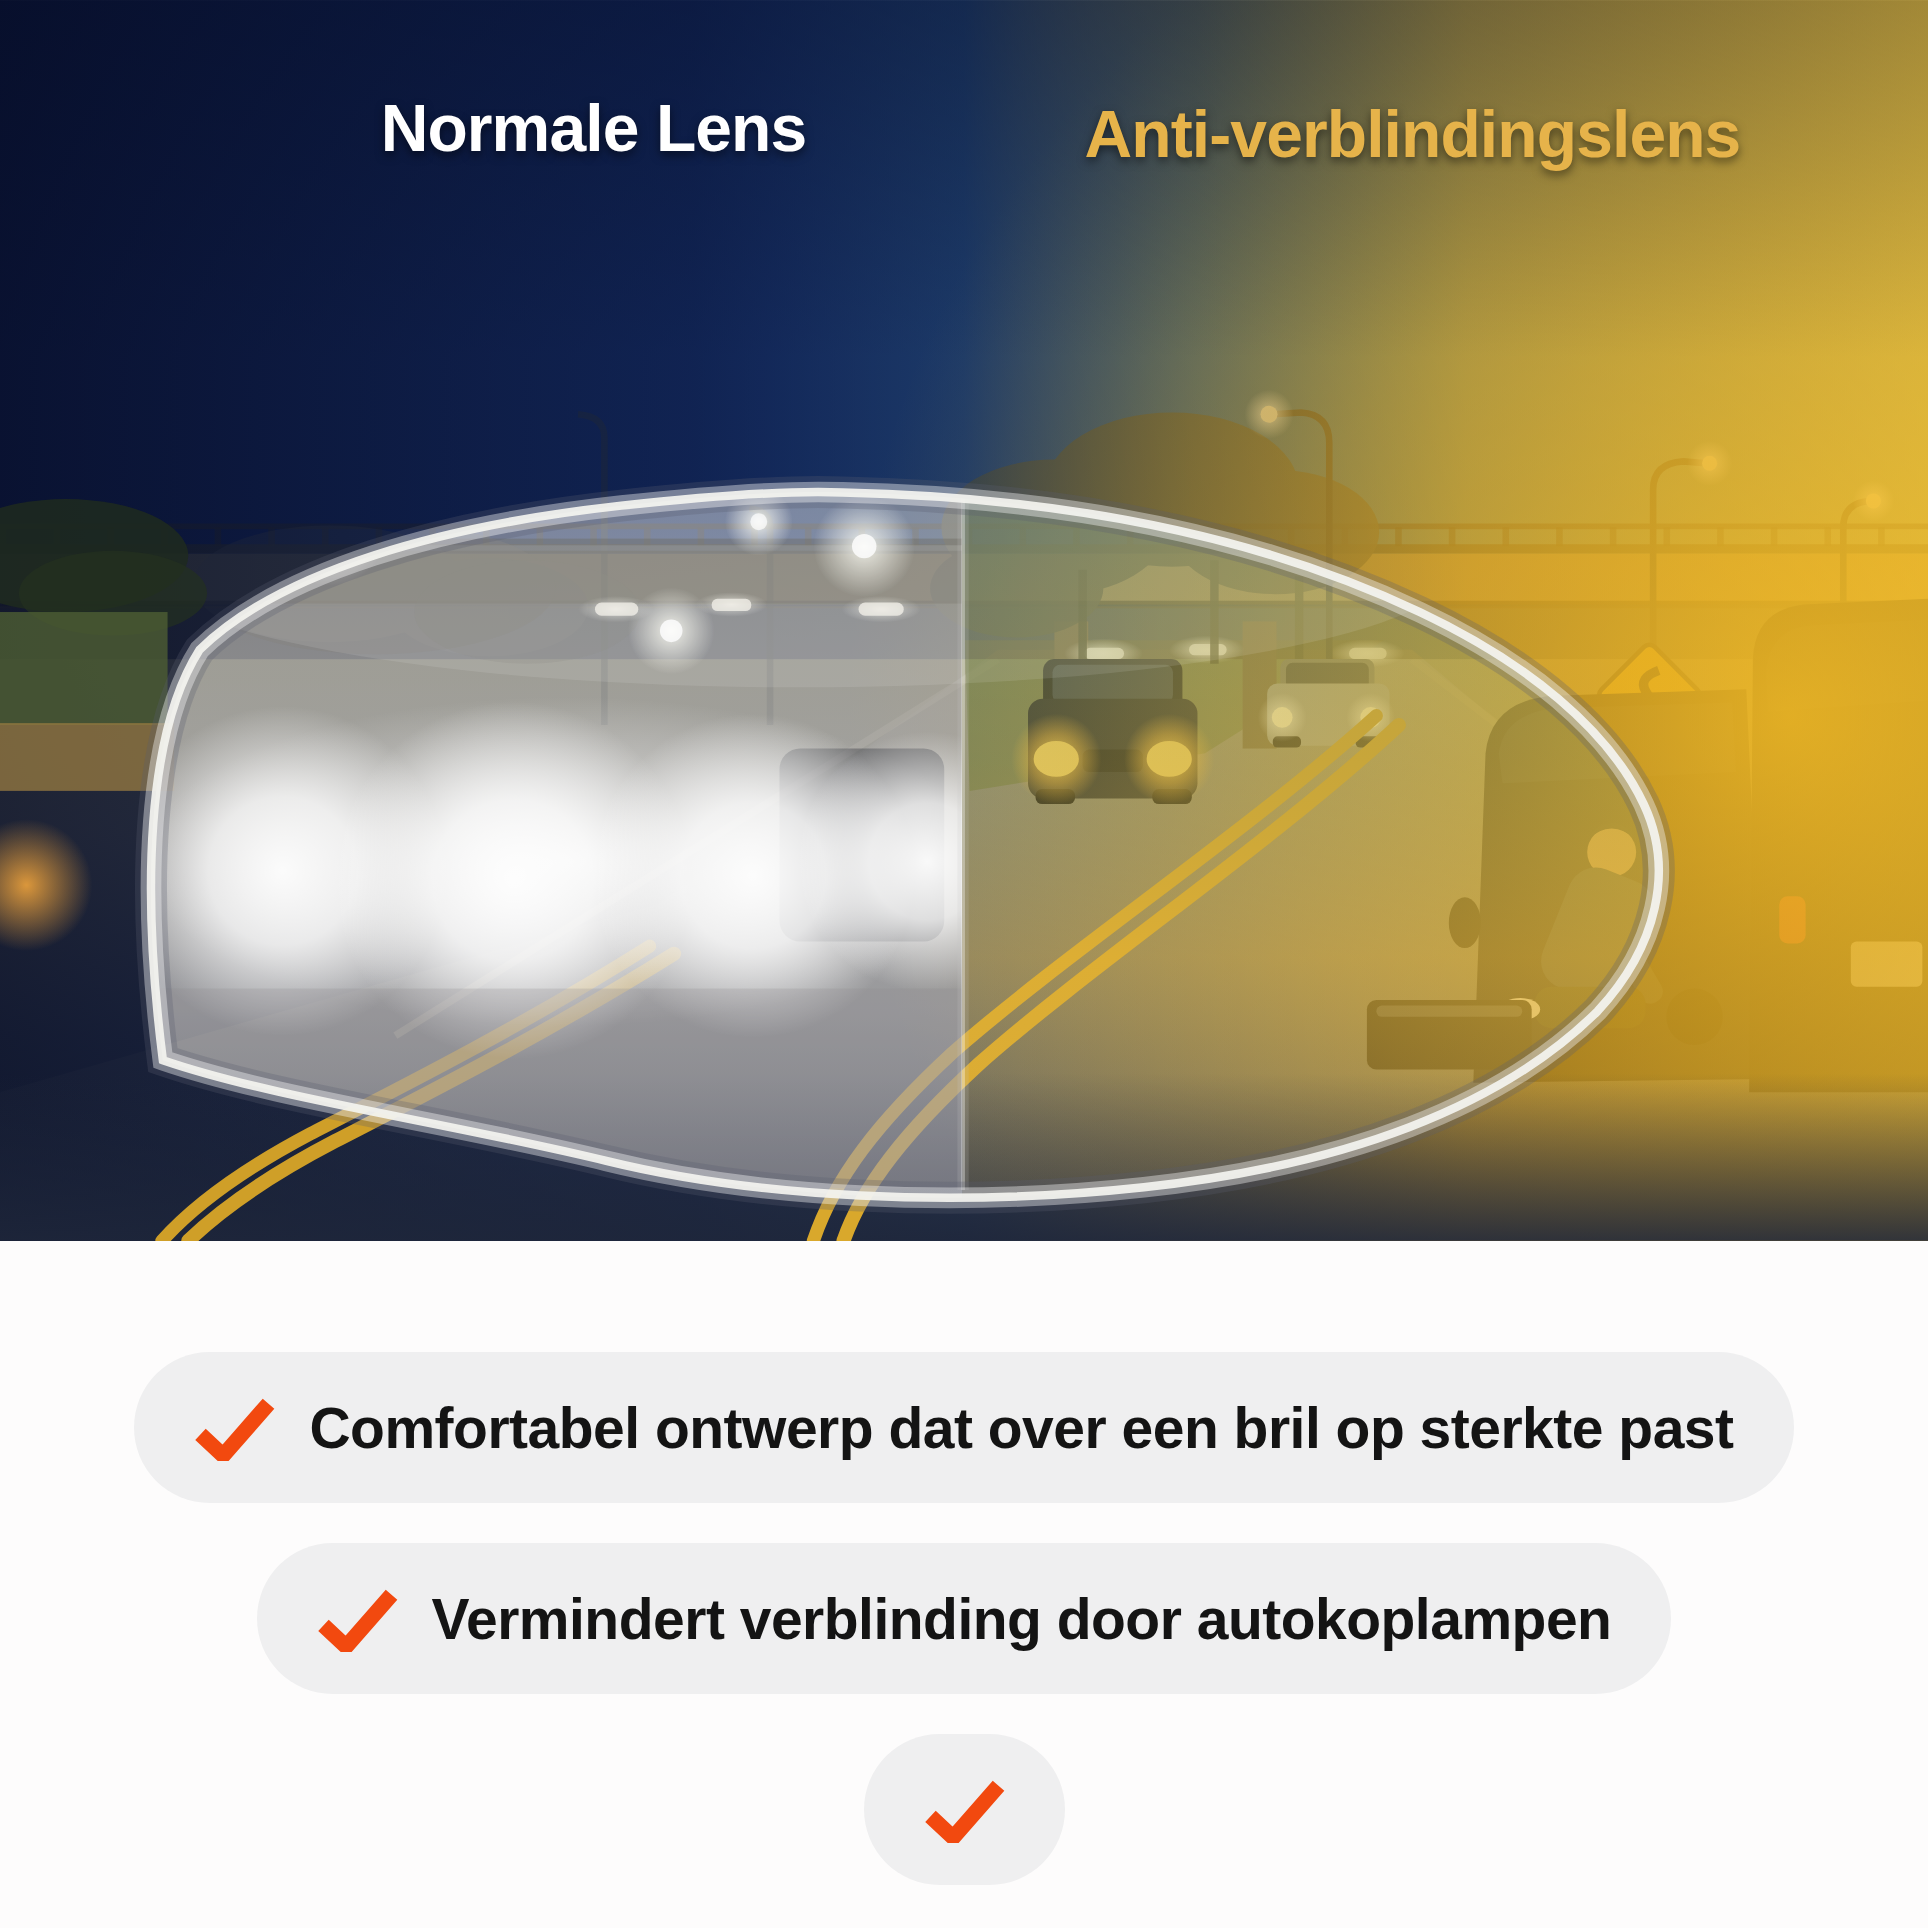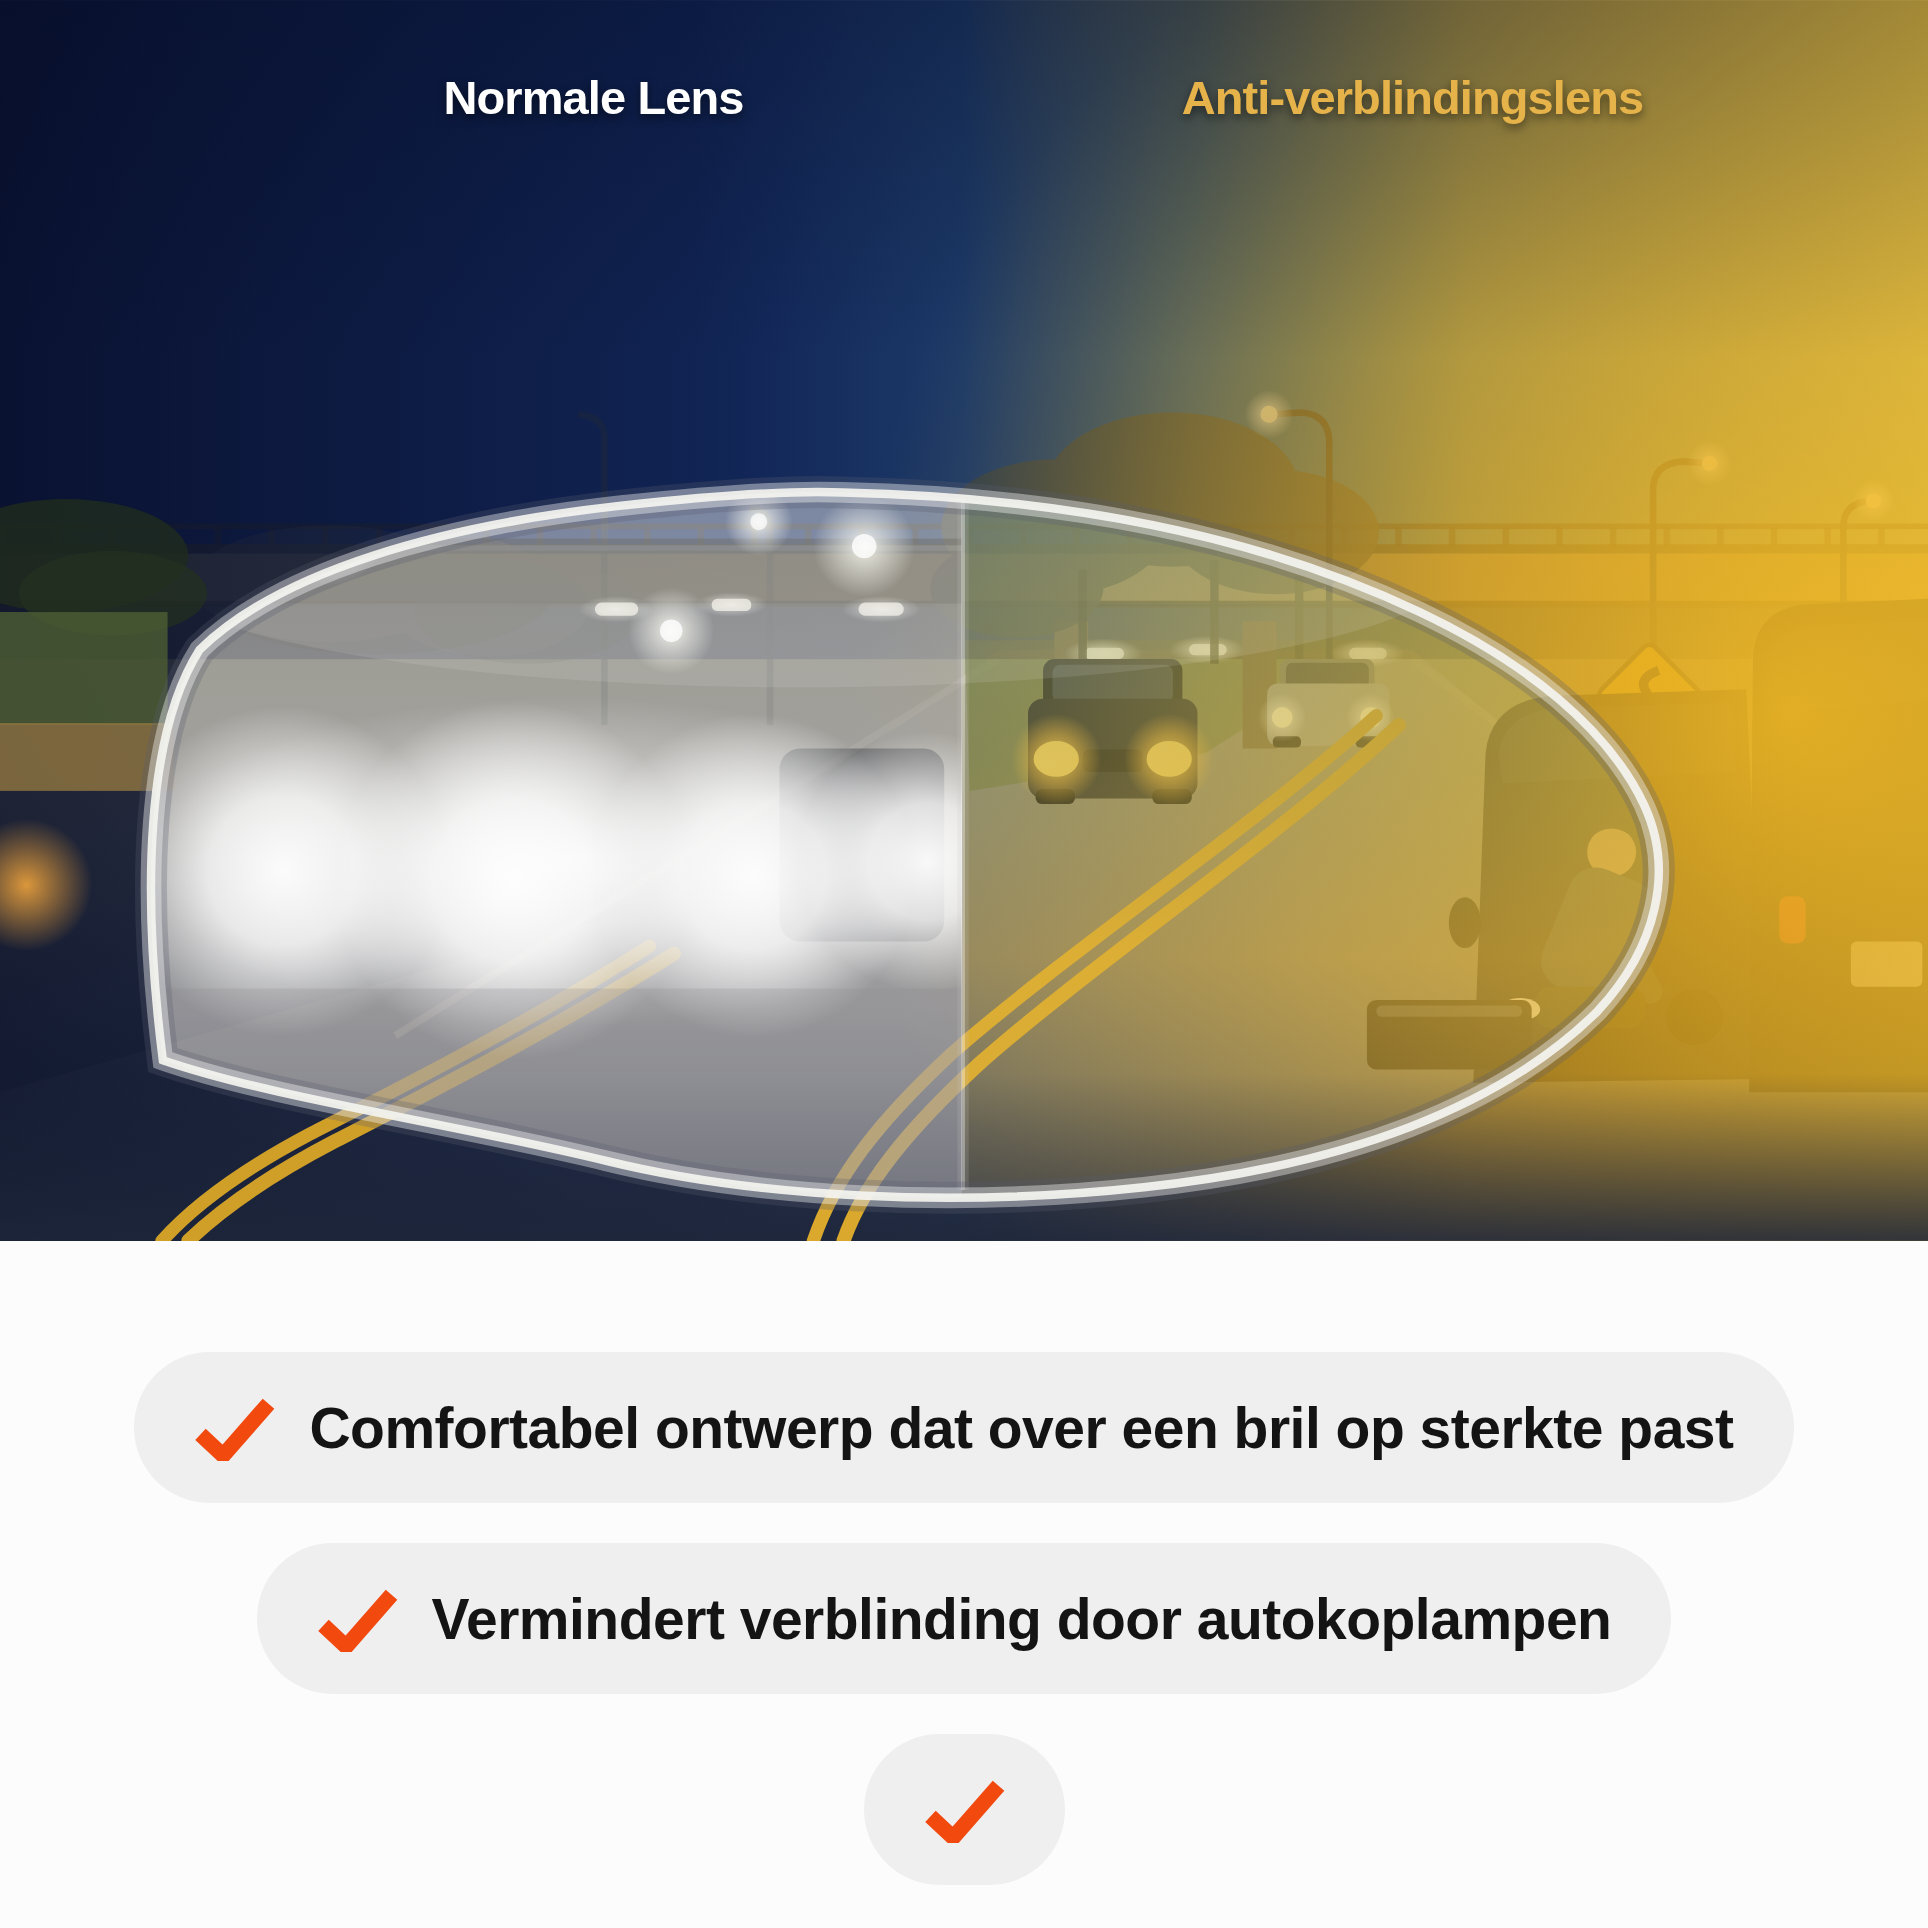--- a/index.html
+++ b/index.html
@@ -12,26 +12,26 @@
   }
   *{margin:0;padding:0;box-sizing:border-box;}
   html,body{background:#888;}
   .page{
     position:relative;width:1928px;height:1928px;background:var(--page-bg);
     font-family:"Liberation Sans","DejaVu Sans",sans-serif;overflow:hidden;
   }
   .photo{position:absolute;top:0;left:0;width:1928px;height:1241px;}
   .photo svg{display:block;width:1928px;height:1241px;}
   .lens-title{
-    position:absolute;top:71px;font-size:47px;font-weight:bold;letter-spacing:-0.9px;
+    position:absolute;top:91px;font-size:66px;font-weight:bold;letter-spacing:-0.9px;
     text-align:center;line-height:1.15;text-shadow:0 3.8px 9.4px rgba(0,0,0,.5);
     white-space:nowrap;
   }
   .lens-title.left{left:264px;width:659px;color:var(--title-white);}
-  .lens-title.right{left:1036px;width:753px;color:var(--title-gold);}
+  .lens-title.right{left:1036px;width:753px;color:var(--title-gold);margin-top:6px;}
   .features{
     position:absolute;top:1241px;left:0;width:1928px;height:687px;
     background:var(--page-bg);display:flex;flex-direction:column;
     align-items:center;padding-top:111px;gap:40px;
   }
   .pill{
     display:inline-flex;align-items:center;gap:34px;
     background:var(--pill-bg);border-radius:104px;height:151px;padding:0 60px;
   }
   .check{width:81px;height:66px;flex:0 0 auto;display:flex;align-items:center;}

